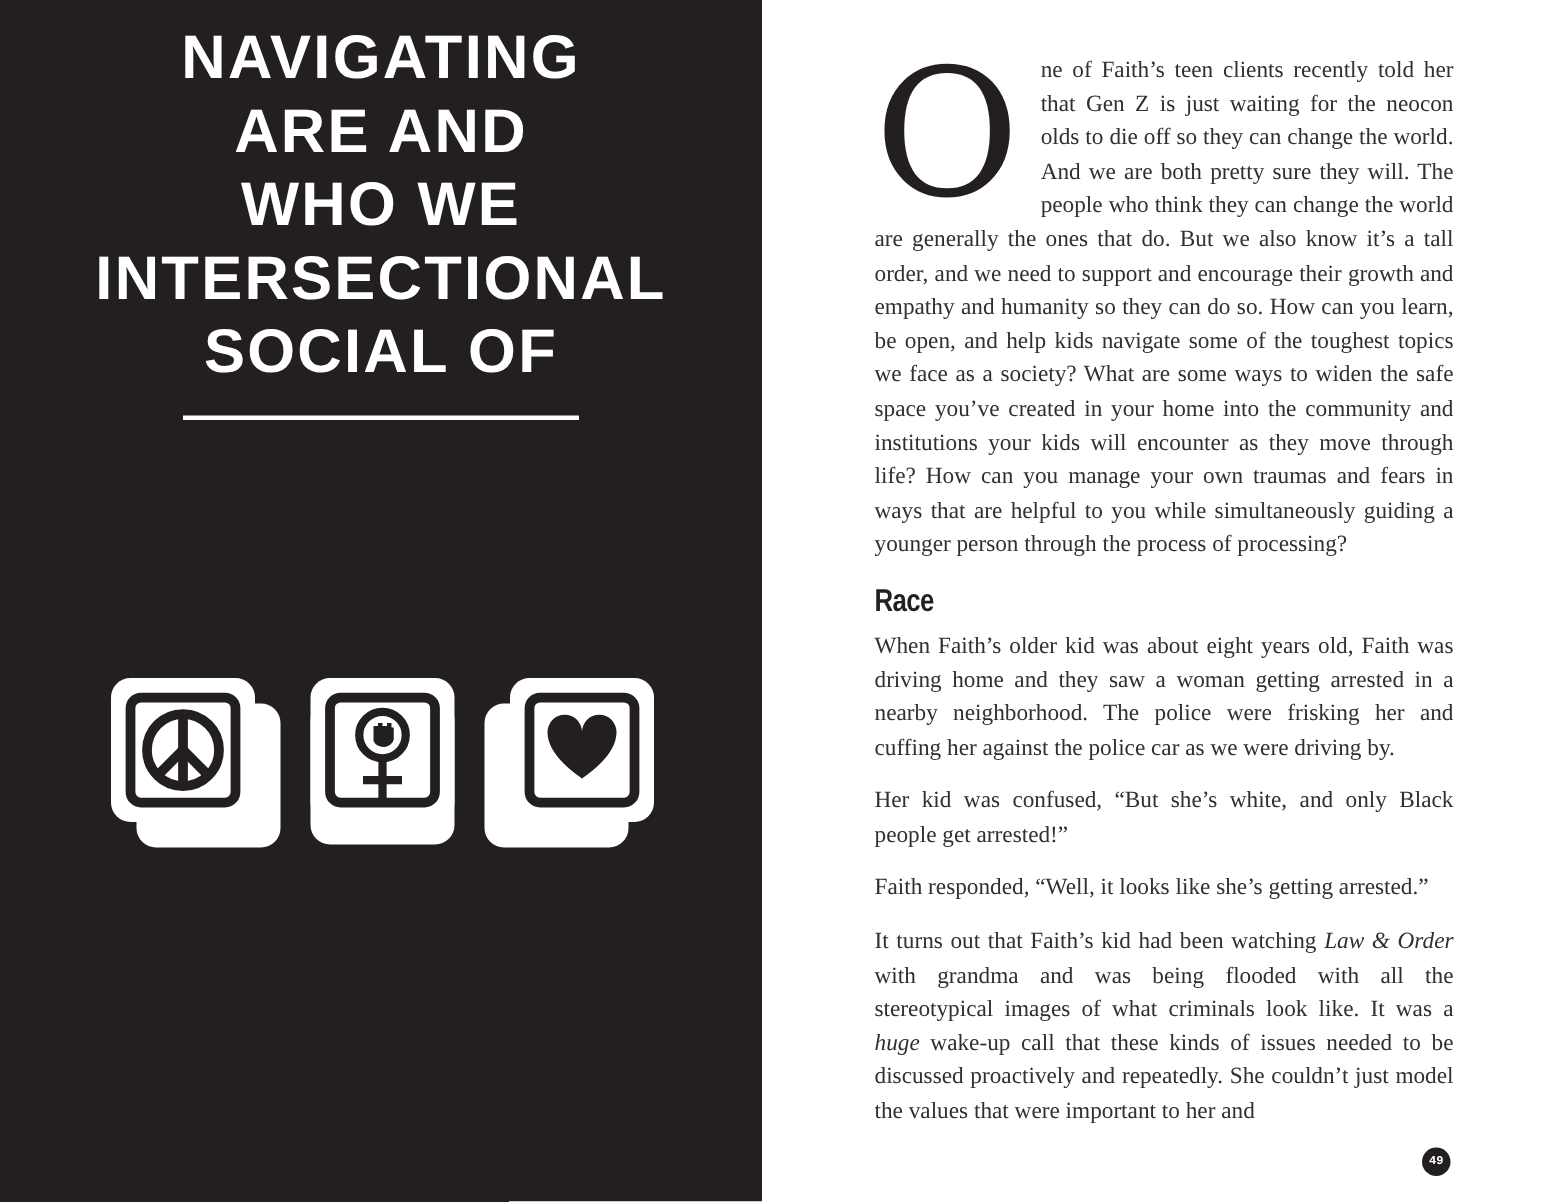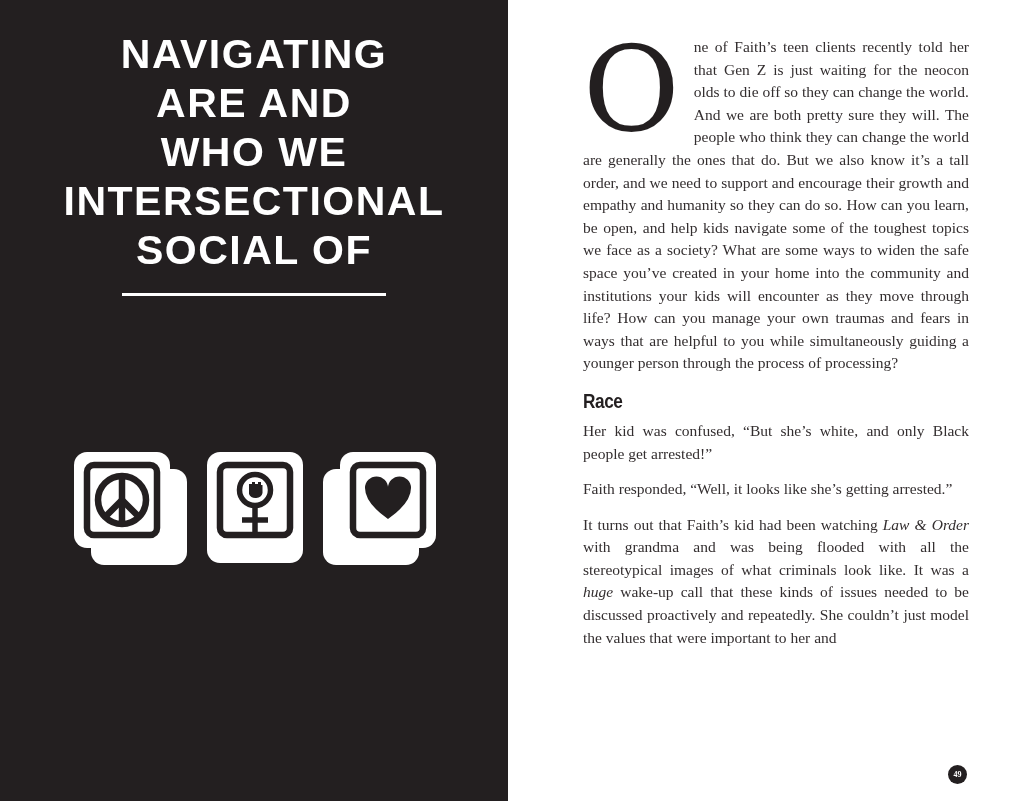--- a/index.html
+++ b/index.html
@@ -5,21 +5,21 @@
   * { margin:0; padding:0; box-sizing:border-box; }
   html,body { width:1032px; height:801px; overflow:hidden; background:#fff; }
   .spread { position:relative; width:1032px; height:801px; }
 
   
   .left-page {
     position:absolute; left:0; top:0; width:508px; height:801px;
     background:#231f20;
   }
   .chapter-title {
-    margin-top:30px;
+    margin-top:14px;
     text-align:center;
     color:#ffffff;
     font-family:"Liberation Sans", sans-serif;
     font-weight:800;
     font-size:41px;
     line-height:49px;
     letter-spacing:1.5px;
   }
   .title-rule {
     width:264px; height:3px; background:#ffffff;
@@ -65,21 +65,21 @@
     transform:scaleX(0.82);
     transform-origin:left center;
     margin:14px 0 7px 0;
   }
   .body-para { margin-bottom:13px; }
   .body-para em { }
   .page-number {
     position:absolute; left:440px; top:765px;
     width:19px; height:19px; border-radius:50%;
     background:#231f20; color:#ffffff;
-    font-family:Liberation Serif, serif;
+    font-family:Liberation Mono, monospace;
     font-weight:700; font-size:8px;
     display:flex; align-items:center; justify-content:center;
   }
 </style>
 </head>
 <body>
 
 <div class="spread">
 
   <section class="left-page">
@@ -136,20 +136,21 @@
     </div>
   </section>
 
   <section class="right-page">
     <div class="body-column">
       <p class="opening-para"><span class="drop-cap">O</span><span>ne of Faith’s teen clients recently told her that Gen Z is just waiting for the neocon olds to die off so they can change the world. And we are both pretty sure they will. The people who think they can change the world are generally the ones that do. But we also know it’s a tall order, and we need to support and encourage their growth and empathy and humanity so they can do so. How can you learn, be open, and help kids navigate some of the toughest topics we face as a society? What are some ways to widen the safe space you’ve created in your home into the community and institutions your kids will encounter as they move through life? How can you manage your own traumas and fears in ways that are helpful to you while simultaneously guiding a younger person through the process of processing?</span></p>
 
       <h2 class="section-heading">Race</h2>
 
       <div>
+          <p class="body-para"><span>When Faith’s older kid was about eight years old, Faith was driving home and they saw a woman getting arrested in a nearby neighborhood. The police were frisking her and cuffing her against the police car as we were driving by.</span></p>
           <p class="body-para"><span>Her kid was confused, “But she’s white, and only Black people get arrested!”</span></p>
           <p class="body-para"><span>Faith responded, “Well, it looks like she’s getting arrested.”</span></p>
           <p class="body-para"><span>It turns out that Faith’s kid had been watching </span><em>Law &amp; Order</em><span> with grandma and was being flooded with all the stereotypical images of what criminals look like. It was a </span><em>huge</em><span> wake-up call that these kinds of issues needed to be discussed proactively and repeatedly. She couldn’t just model the values that were important to her and</span></p>
         </div>
     </div>
 
     <div class="page-number">
         <span>49</span>
       </div>
   </section>

